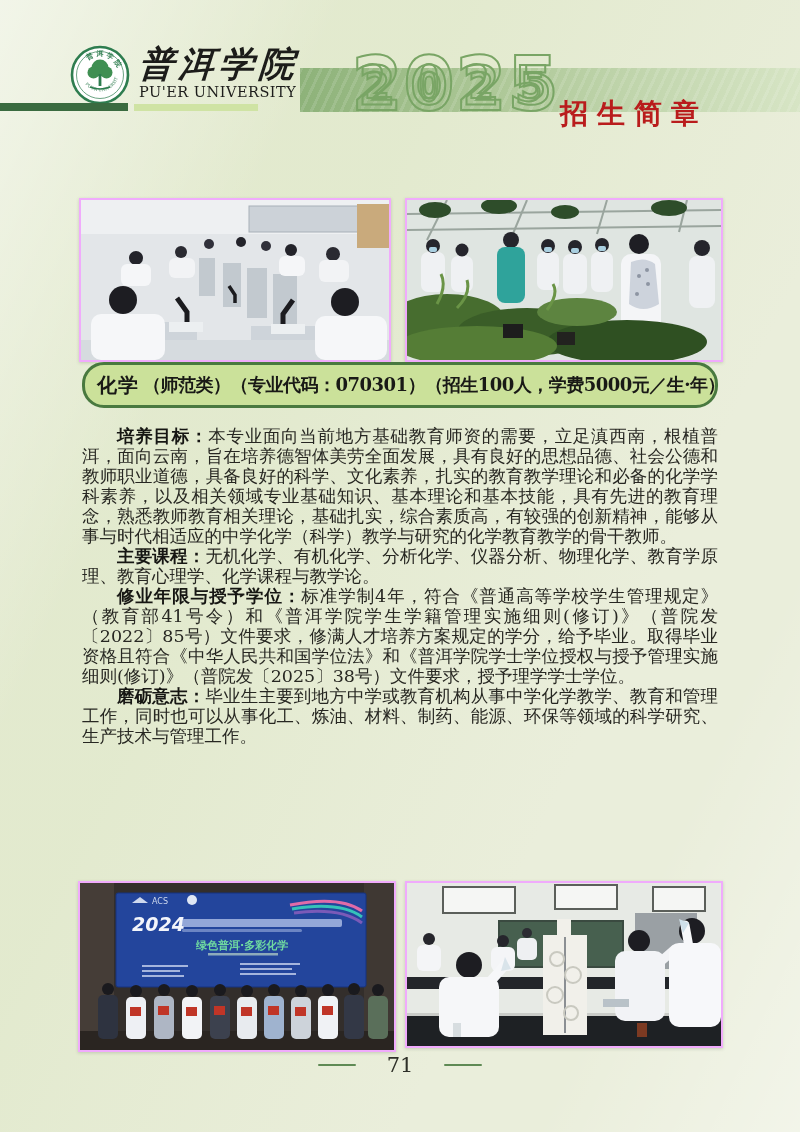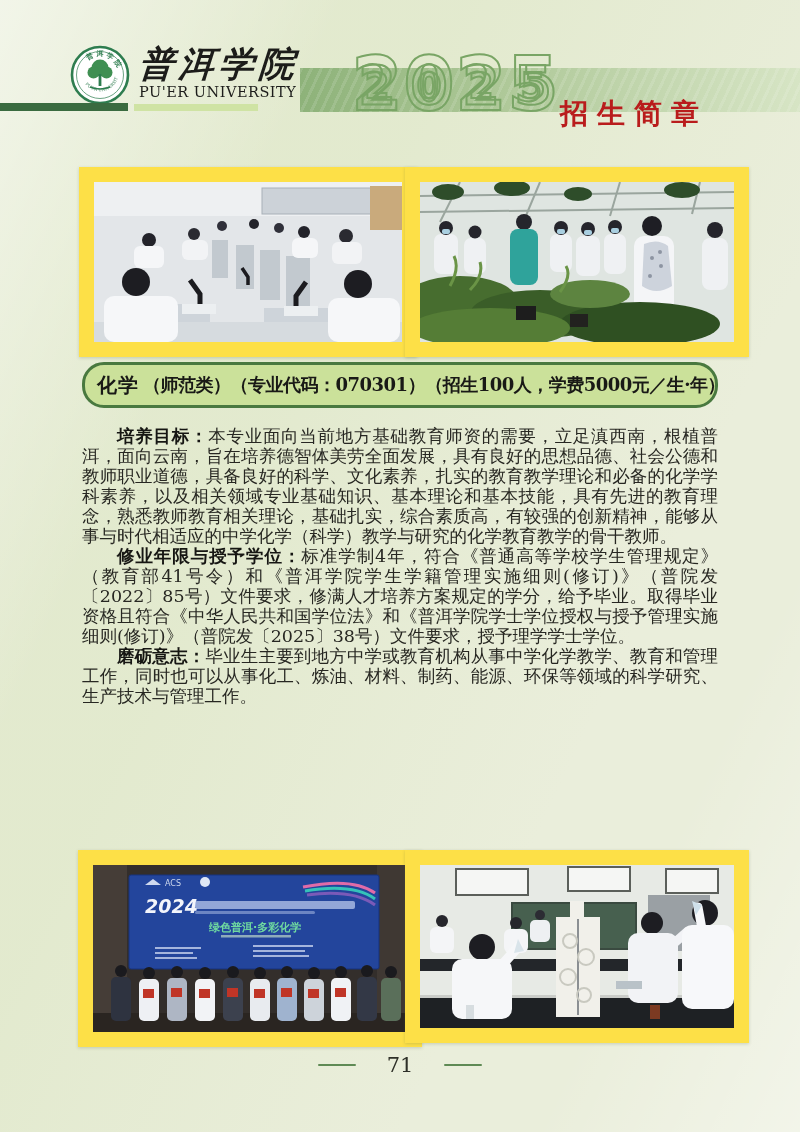--- a/index.html
+++ b/index.html
@@ -33,21 +33,21 @@
     content:"";position:absolute;inset:0;
     background:repeating-linear-gradient(115deg,rgba(255,255,255,0.12) 0 3px,rgba(255,255,255,0) 3px 9px);
   }
   .y2025{position:absolute;left:348px;top:44px;width:212px;height:78px;z-index:3;}
   .head-title{
     position:absolute;left:560px;top:73px;z-index:3;
     font-family:"DejaVu Sans","Liberation Sans",sans-serif;
     font-size:28px;font-weight:700;color:#b91c1c;letter-spacing:9px;white-space:nowrap;margin-top:22px;
   }
   
-  .photo{position:absolute;background:#fde047;padding:15px;box-shadow:0 1px 3px rgba(90,110,70,0.25);}
+  .photo{position:absolute;background:#f0abfc;padding:2px;box-shadow:0 1px 3px rgba(90,110,70,0.25);margin-top:31px;}
   .photo svg{display:block;}
   .ph-tl{left:79px;top:167px;}
   .ph-tr{left:405px;top:167px;}
   .ph-bl{left:78px;top:850px;}
   .ph-br{left:405px;top:850px;}
   
   .prog-banner{
     position:absolute;left:82px;top:362px;width:636px;height:46px;
     background:#cbe19a;border:3px solid #49793f;border-radius:22px;
     box-sizing:border-box;display:flex;align-items:center;padding:0 12px;
@@ -231,20 +231,21 @@
     </svg>
   </div>
 
   <div class="prog-banner">
     <span class="prog-name">化学</span>
     <span class="prog-details">（师范类）（专业代码：070301）（招生100人，学费5000元／生·年）</span>
   </div>
 
   <div class="article">
     <p><b>培养目标：</b><span>本专业面向当前地方基础教育师资的需要，立足滇西南，根植普洱，面向云南，旨在培养德智体美劳全面发展，具有良好的思想品德、社会公德和教师职业道德，具备良好的科学、文化素养，扎实的教育教学理论和必备的化学学科素养，以及相关领域专业基础知识、基本理论和基本技能，具有先进的教育理念，熟悉教师教育相关理论，基础扎实，综合素质高，有较强的创新精神，能够从事与时代相适应的中学化学（科学）教学与研究的化学教育教学的骨干教师。</span></p>
+    <p><b>主要课程：</b><span>无机化学、有机化学、分析化学、仪器分析、物理化学、教育学原理、教育心理学、化学课程与教学论。</span></p>
     <p><b>修业年限与授予学位：</b><span>标准学制4年，符合《普通高等学校学生管理规定》（教育部41号令）和《普洱学院学生学籍管理实施细则(修订)》（普院发〔2022〕85号）文件要求，修满人才培养方案规定的学分，给予毕业。取得毕业资格且符合《中华人民共和国学位法》和《普洱学院学士学位授权与授予管理实施细则(修订)》（普院发〔2025〕38号）文件要求，授予理学学士学位。</span></p>
     <p><b>磨砺意志：</b><span>毕业生主要到地方中学或教育机构从事中学化学教学、教育和管理工作，同时也可以从事化工、炼油、材料、制药、能源、环保等领域的科学研究、生产技术与管理工作。</span></p>
   </div>
 
   <div class="photo ph-bl">
     <svg width="314" height="167" viewBox="0 0 314 167">
       <rect width="314" height="167" fill="#332e2b"></rect>
       <rect x="0" y="0" width="34" height="167" fill="#453d37"></rect>
       <rect x="284" y="0" width="30" height="167" fill="#3f3833"></rect>
       <rect x="0" y="148" width="314" height="19" fill="#2a2521"></rect>

